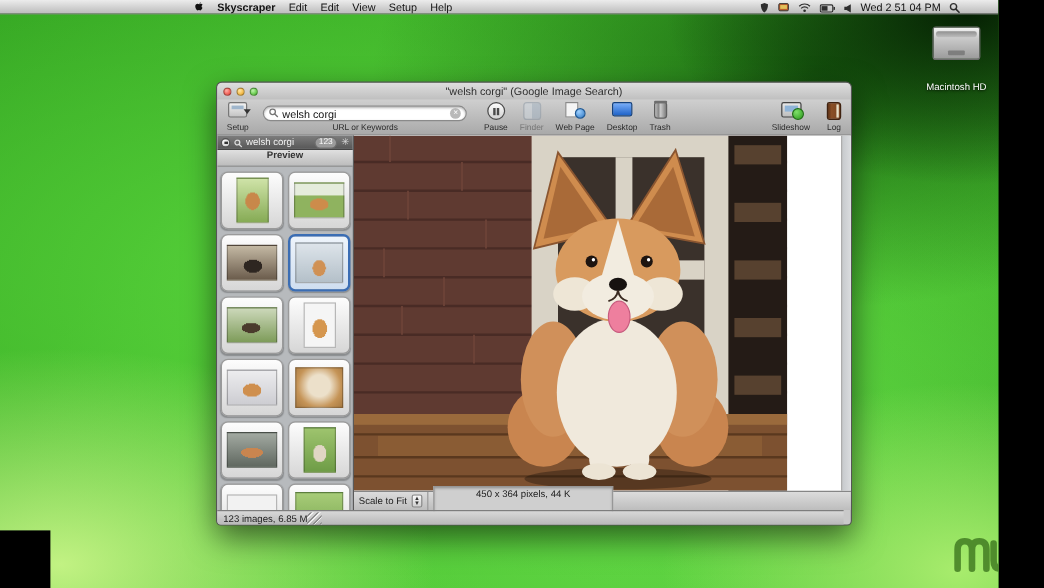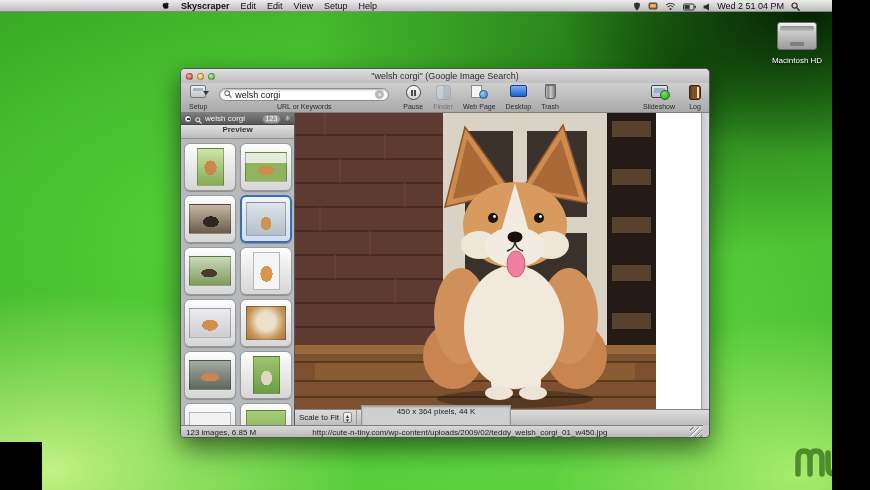--- a/index.html
+++ b/index.html
@@ -37,21 +37,21 @@
   #hd-icon { position:absolute; left:768px; top:22px; width:58px; text-align:center; }
   .hd-body {
     width:40px; height:28px; margin:0 auto; border-radius:3px;
     background:linear-gradient(#f4f4f4, #c9c9c9 35%, #9b9b9b);
     border:1px solid #6e6e6e; position:relative;
   }
   .hd-body:before { content:""; position:absolute; left:2px; right:2px; top:3px; height:5px;
     background:linear-gradient(#8f8f8f,#bdbdbd); border-radius:2px; }
   .hd-body:after { content:""; position:absolute; left:12px; bottom:3px; width:14px; height:4px;
     background:#7e7e7e; border-radius:1px; }
-  #hd-icon .label { margin-top:6px; font-size:8px; color:#fff; text-shadow:0 1px 2px rgba(0,0,0,0.85); }
+  #hd-icon .label { margin-top:18px; font-size:8px; color:#fff; text-shadow:0 1px 2px rgba(0,0,0,0.85); }
 
   
   #mu-logo { position:absolute; left:793px; top:440px; }
 
   
   #app-window {
     position:absolute; left:180px; top:68px; width:530px; height:370px;
     border-radius:5px 5px 4px 4px; overflow:hidden;
     border:1px solid #555;
     box-shadow:0 10px 26px rgba(0,0,0,0.55);
@@ -485,19 +485,18 @@
           <span class="stepper">
               <span>▲</span>
               <span>▼</span>
             </span>
         </div>
         <div id="image-info-box">450 x 364 pixels, 44 K</div>
       </div>
 
       <div id="statusbar">
         <span id="status-left">123 images, 6.85 M</span>
-        <span id="status-url">http://cute-n-tiny.com/wp-content/uploads/2009/02/teddy_welsh_corgi_01_w450.jpg</span>
         <div id="resize-grip"></div>
       </div>
 
     </div>
   </div>
 </div>
 
 </body></html>

